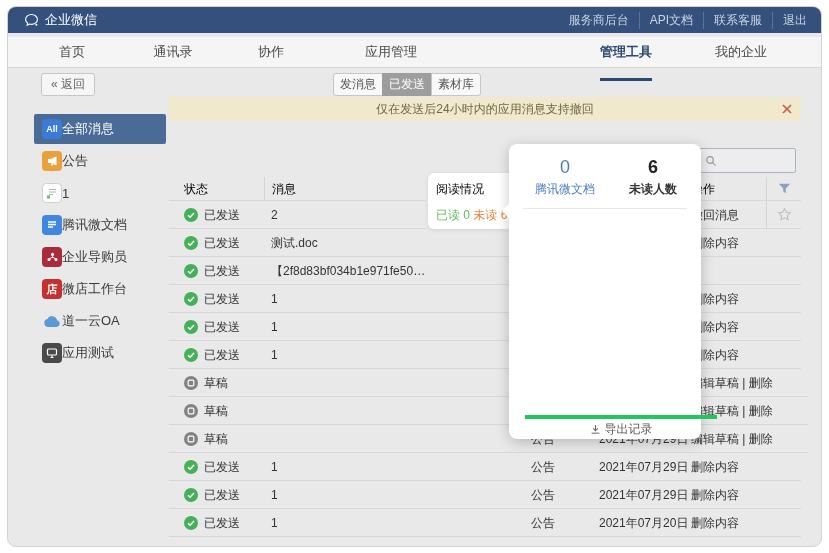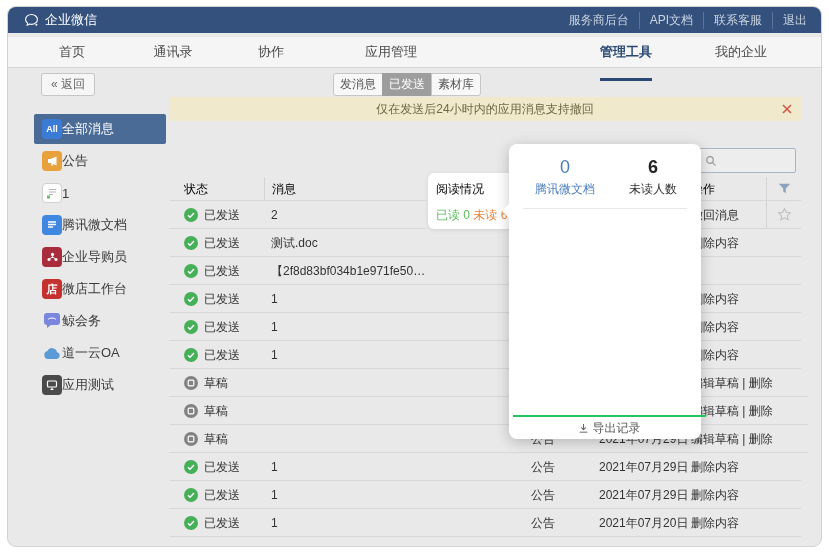--- a/index.html
+++ b/index.html
@@ -82,23 +82,23 @@
   
   .popup { position:absolute; left:501px; top:137px; width:192px; height:295px; background:#fff;
            border-radius:8px; box-shadow:0 3px 14px rgba(0,0,0,.22); z-index:3; }
   .popup .arrow { position:absolute; left:-7px; top:60px; width:0; height:0;
                   border-top:7px solid transparent; border-bottom:7px solid transparent; border-right:7px solid #fff; }
   .stats { display:flex; padding:12px 0 0 12px; }
   .stat { width:88px; text-align:center; }
   .stat .num { font-size:18px; line-height:22px; }
   .stat .lbl { font-size:12px; margin-top:3px; }
   .stat.read .num, .stat.read .lbl { color:#4a7dbd; }
-  .stat.unread .num { color:#222; font-weight:bold; } .stat.unread .lbl { color:#333; }
+  .stat.unread .num { color:#222; font-weight:bold; } .stat.unread .lbl { color:#333;font-weight:bold; }
   .pop-div { margin:10px 14px 0 14px; border-top:1px solid #e8e8e8; }
-  .pop-foot { position:absolute; left:4px; bottom:0; width:100%; height:24px; border-top:2px solid #22c55e;
+  .pop-foot { position:absolute; left:16px; bottom:0; width:100%; height:24px; border-top:4px solid #22c55e;
               display:flex; align-items:center; justify-content:center; gap:4px; font-size:12px; color:#555; cursor:pointer; }
 </style>
 </head>
 <body>
 
 <div class="card">
 
   <div class="topbar">
     <div class="logo">
       <svg width="15" height="15" viewBox="0 0 16 16">
@@ -178,29 +178,20 @@
             <circle cx="3" cy="8.6" r="1.5" fill="#fff"></circle>
             <circle cx="10" cy="8.6" r="1.5" fill="#fff"></circle>
             <path d="M6.5 5v2M4 7.5l2.5-1.5M9 7.5L6.5 6" stroke="#fff" stroke-width=".9"></path>
           </svg>
       </span>
       <span>企业导购员</span>
     </div>
     <div class="side-item">
       <span class="sicon20 i-shop">店</span>
       <span>微店工作台</span>
-    </div>
-    <div class="side-item">
-      <span class="sicon20 i-whale">
-        <svg width="20" height="18" viewBox="0 0 20 18">
-            <path d="M2 4a3 3 0 0 1 3-3h10a3 3 0 0 1 3 3v6a3 3 0 0 1-3 3H9l-4 3v-3a3 3 0 0 1-3-3z" fill="#7b87dd"></path>
-            <path d="M6 7.5c2-2 6-2 8 0" stroke="#fff" stroke-width="1" fill="none"></path>
-          </svg>
-      </span>
-      <span>鲸会务</span>
     </div>
     <div class="side-item">
       <span class="sicon20 i-cloud">
         <svg width="18" height="14" viewBox="0 0 18 14">
             <path d="M5 13a4 4 0 0 1-.5-7.9A5 5 0 0 1 14 6.3 3.4 3.4 0 0 1 13.5 13z" fill="#5b9bd5"></path>
           </svg>
       </span>
       <span>道一云OA</span>
     </div>
     <div class="side-item">

